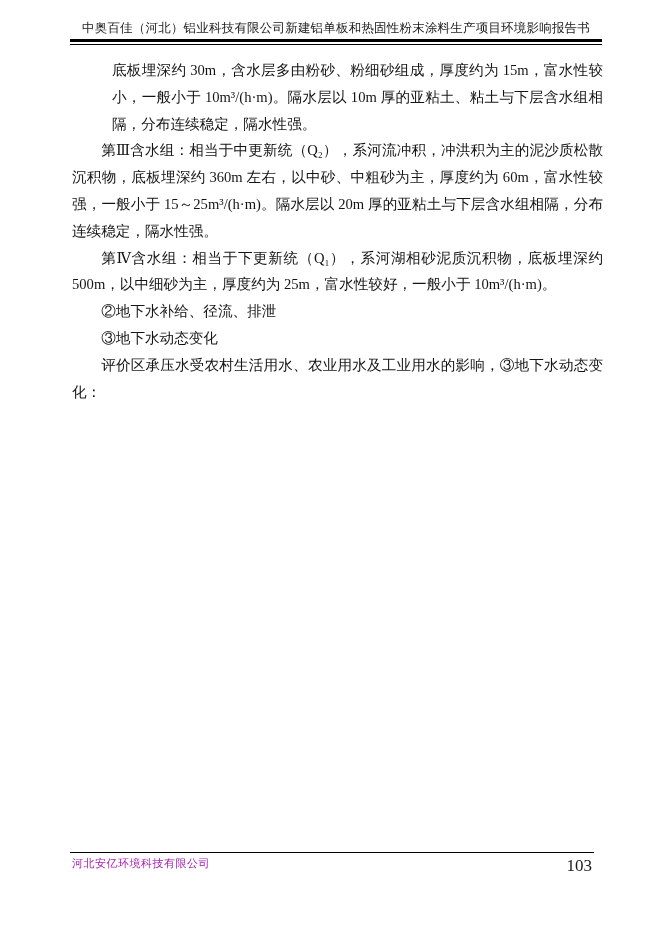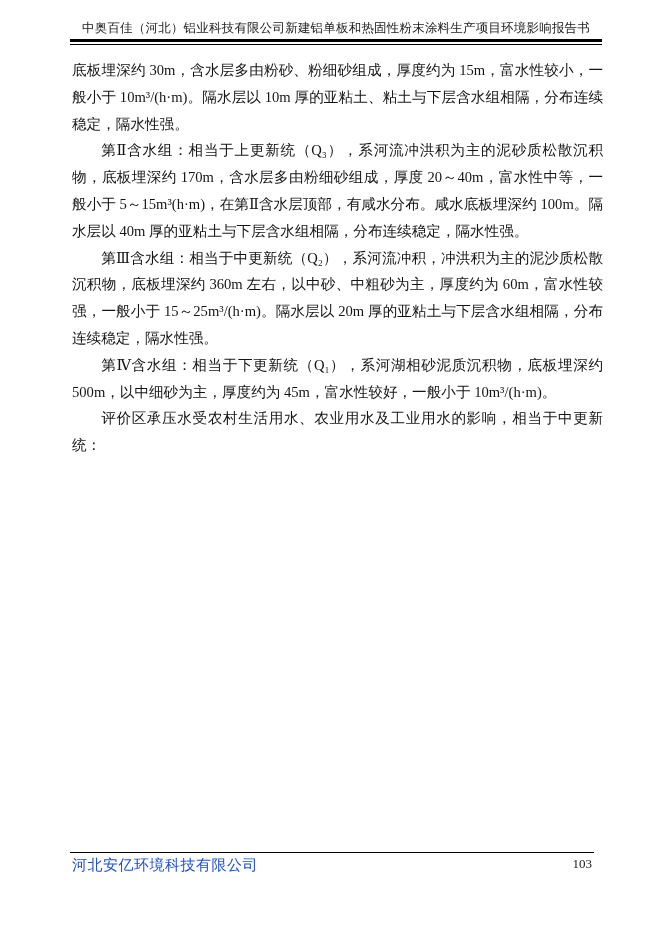--- a/index.html
+++ b/index.html
@@ -37,55 +37,56 @@
     position: absolute;
     top: 57px;
     left: 72px;
     width: 531px;
     font-size: 14.6px;
     line-height: 26.8px;
     text-align: justify;
     text-justify: inter-ideograph;
   }
   .para { margin: 0; text-indent: 2em; }
-  .noindent { text-indent: 0; }
+  .noindent { text-indent: 0; margin-left: 40px; }
   .footer-rule {
     position: absolute;
     top: 852px;
     left: 70px;
     width: 524px;
     border-top: 1.5px solid #000;
   }
   .footer-row {
     position: absolute;
     top: 856px;
     left: 72px;
     width: 520px;
     display: flex;
     justify-content: space-between;
     align-items: flex-start;
   }
-  .footer-company { font-size: 15px; letter-spacing: 0.5px; color: #1d4ed8; }
-  .footer-page { font-size: 13px; color: #1a1a1a; }
+  .footer-company { font-size: 11px; letter-spacing: 0.5px; color: #a21caf; }
+  .footer-page { font-size: 17px; color: #1a1a1a; }
 </style>
 </head>
 <body>
 
 <div class="page">
 
   <div class="header-title">中奥百佳（河北）铝业科技有限公司新建铝单板和热固性粉末涂料生产项目环境影响报告书</div>
 
   <div class="header-rule"></div>
 
   <div class="content">
     <p class="para noindent">底板埋深约 30m，含水层多由粉砂、粉细砂组成，厚度约为 15m，富水性较小，一般小于 10m³/(h·m)。隔水层以 10m 厚的亚粘土、粘土与下层含水组相隔，分布连续稳定，隔水性强。</p>
-    <p class="para">第Ⅱ含水组：相当于上更新统（Q₃），系河流冲洪积为主的泥砂质松散沉积物，底板埋深约 170m，含水层多由粉细砂组成，厚度 20～40m，富水性中等，一般小于 5～15m³(h·m)，在第Ⅱ含水层顶部，有咸水分布。咸水底板埋深约 100m。隔水层以 40m 厚的亚粘土与下层含水组相隔，分布连续稳定，隔水性强。</p>
     <p class="para">第Ⅲ含水组：相当于中更新统（Q₂），系河流冲积，冲洪积为主的泥沙质松散沉积物，底板埋深约 360m 左右，以中砂、中粗砂为主，厚度约为 60m，富水性较强，一般小于 15～25m³/(h·m)。隔水层以 20m 厚的亚粘土与下层含水组相隔，分布连续稳定，隔水性强。</p>
-    <p class="para">第Ⅳ含水组：相当于下更新统（Q₁），系河湖相砂泥质沉积物，底板埋深约 500m，以中细砂为主，厚度约为 45m，富水性较好，一般小于 10m³/(h·m)。</p>
-    <p class="para">评价区承压水受农村生活用水、农业用水及工业用水的影响，相当于中更新统：</p>
+    <p class="para">第Ⅳ含水组：相当于下更新统（Q₁），系河湖相砂泥质沉积物，底板埋深约 500m，以中细砂为主，厚度约为 25m，富水性较好，一般小于 10m³/(h·m)。</p>
+    <p class="para">②地下水补给、径流、排泄</p>
+    <p class="para">③地下水动态变化</p>
+    <p class="para">评价区承压水受农村生活用水、农业用水及工业用水的影响，③地下水动态变化：</p>
   </div>
 
   <div class="footer-rule"></div>
 
   <div class="footer-row">
     <span class="footer-company">河北安亿环境科技有限公司</span>
     <span class="footer-page">103</span>
   </div>
 
 </div>

